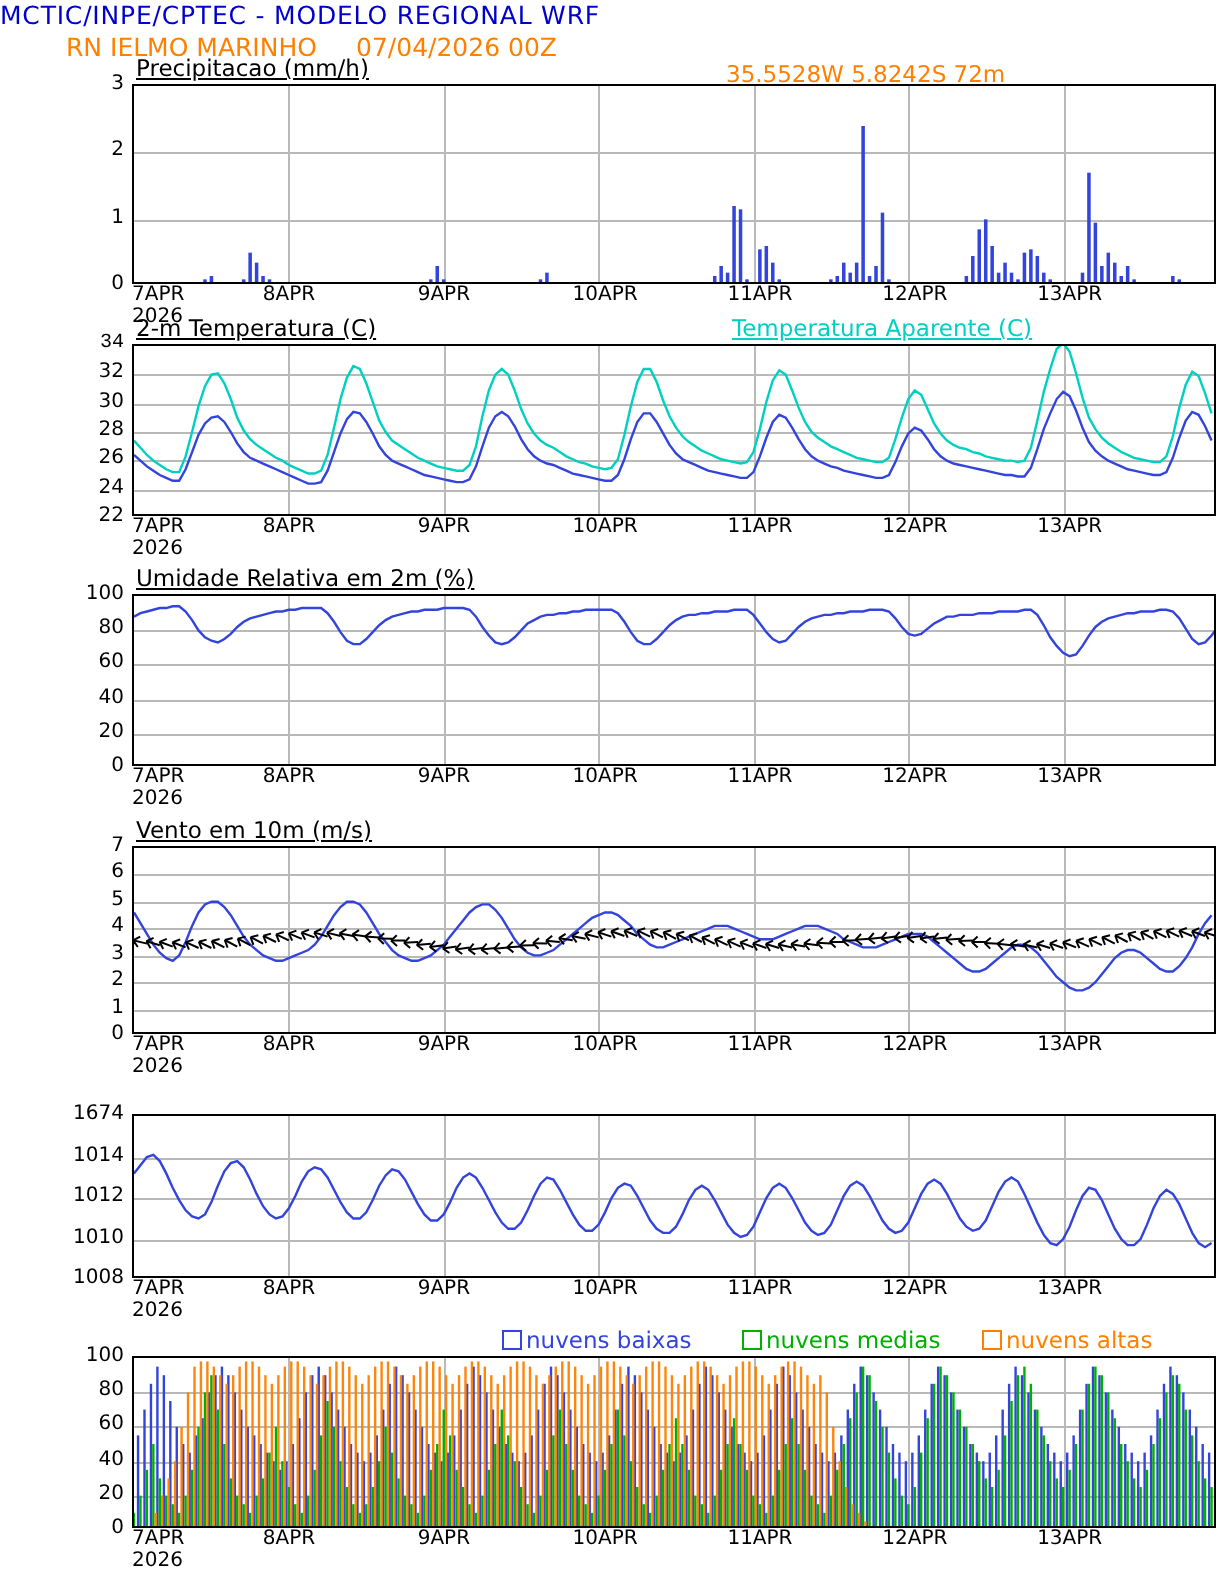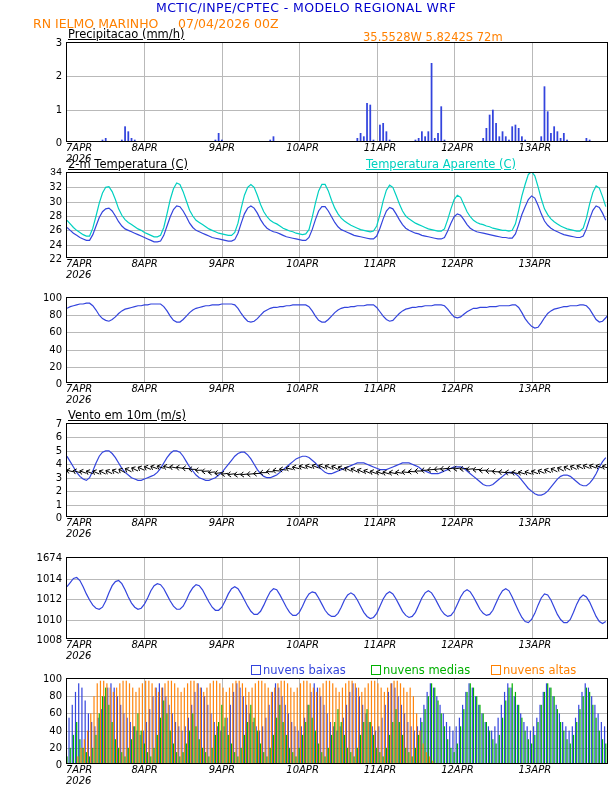--- a/index.html
+++ b/index.html
@@ -1,30 +1,30 @@
 <!DOCTYPE html>
 <html><head>
 <meta charset="utf-8">
 <style>
   html,body{margin:0;padding:0;background:#ffffff;}
   body{width:612px;height:792px;font-family:"DejaVu Sans",sans-serif;position:relative;overflow:hidden;}
-  .hdr{position:absolute;left:0;top:0;width:612px;text-align:center;}
+  .hdr{position:absolute;left:0;top:0;width:612px;}
   .hdr .t1{color:#0000cc;font-size:12.5px;letter-spacing:.4px;white-space:nowrap;}
   .subrow{position:absolute;left:33px;top:16px;width:575px;}
   .sub-left{position:absolute;left:0;top:0;color:#ff8000;font-size:12.5px;white-space:nowrap;}
   .sub-mid{position:absolute;left:145px;top:0;color:#ff8000;font-size:12.5px;white-space:nowrap;}
   .sub-right{position:absolute;left:330px;top:14px;color:#ff8000;font-size:11.5px;white-space:nowrap;}
 
   .panel{position:absolute;left:33px;}
   .plot{position:absolute;left:0;top:0;border:1px solid #000;box-sizing:border-box;background:#fff;overflow:hidden;}
   .ptitle{position:absolute;font-size:11.5px;white-space:nowrap;}
   .ptitle u{text-decoration:underline;}
   .yaxis{position:absolute;right:100%;top:0;height:100%;width:32px;}
   .ytick{position:absolute;right:4px;font-size:10px;color:#000;transform:translateY(-50%);text-align:right;white-space:nowrap;}
-  .xaxis{position:absolute;left:0;top:100%;width:100%;height:22px;font-style:italic;}
+  .xaxis{position:absolute;left:0;top:100%;width:100%;height:22px;}
   .xtick{position:absolute;font-size:10px;color:#000;white-space:nowrap;}
   .gl{position:absolute;background:#b9b9b9;}
   .glv{width:1px;top:0;bottom:0;}
   .glh{height:1px;left:0;right:0;}
   svg{position:absolute;left:0;top:0;overflow:visible;}
   .legend{position:absolute;font-size:11.5px;white-space:nowrap;}
   .lbox{display:inline-block;width:8px;height:8px;border:1px solid currentColor;margin-right:2px;vertical-align:-1px;}
 </style>
 </head>
 <body>
@@ -204,20 +204,21 @@
       <div class="xaxis">
         <div class="xtick" style="left: 0px; top: 0px;">7APR</div>
         <div class="xtick" style="left: 65.4286px; top: 0px;">8APR</div>
         <div class="xtick" style="left: 142.857px; top: 0px;">9APR</div>
         <div class="xtick" style="left: 220.286px; top: 0px;">10APR</div>
         <div class="xtick" style="left: 297.714px; top: 0px;">11APR</div>
         <div class="xtick" style="left: 375.143px; top: 0px;">12APR</div>
         <div class="xtick" style="left: 452.571px; top: 0px;">13APR</div>
         <div class="xtick" style="left: 0px; top: 11px;">2026</div>
       </div>
+      <div class="ptitle" style="left: 2px; top: -15px; color: rgb(0, 0, 0);"><u>Umidade Relativa em 2m (%)</u></div>
     </div>
     <div class="panel" style="top: 423px; width: 542px; height: 94px; left: 66px;">
       <div class="plot" style="width: 542px; height: 94px;">
         <div class="gl glh" style="top: 80.5714px;"></div>
         <div class="gl glh" style="top: 67.1429px;"></div>
         <div class="gl glh" style="top: 53.7143px;"></div>
         <div class="gl glh" style="top: 40.2857px;"></div>
         <div class="gl glh" style="top: 26.8571px;"></div>
         <div class="gl glh" style="top: 13.4286px;"></div>
         <div class="gl glv" style="left: 77.4286px;"></div>

